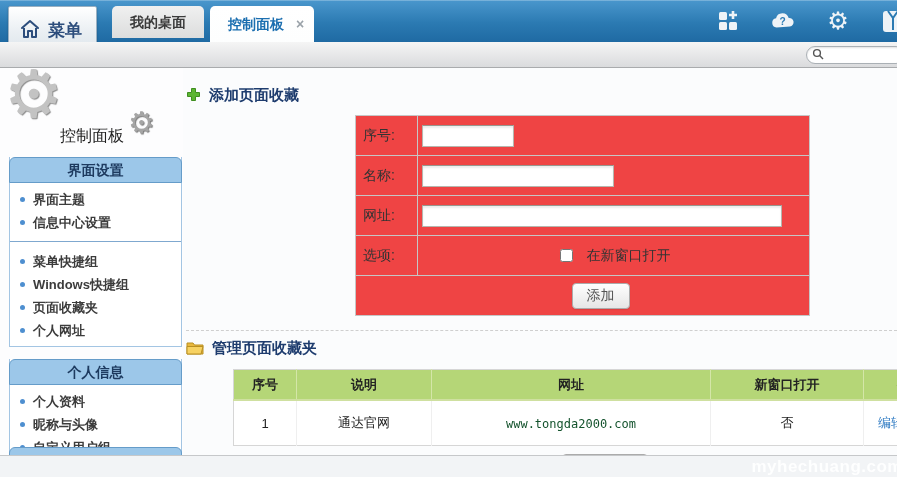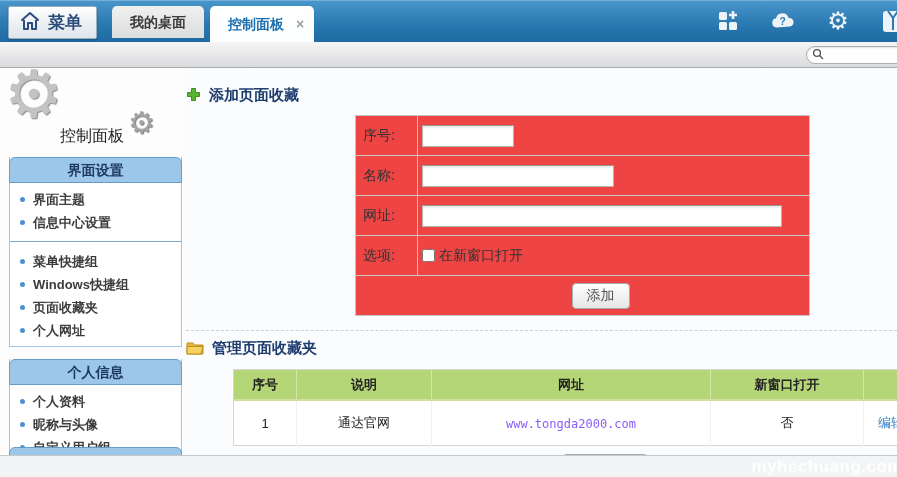--- a/index.html
+++ b/index.html
@@ -2,22 +2,22 @@
 <html><head>
 <meta charset="utf-8">
 <style>
   html,body{margin:0;padding:0;background:#e8e8e8;}
   .screen{position:relative;width:897px;height:477px;overflow:hidden;background:#fbfcfd;
           font-family:"Liberation Sans","DejaVu Sans",sans-serif;font-size:13px;color:#333;}
 
   
   .topbar{position:relative;height:42px;background:linear-gradient(#4a97cd,#2b7ab2 55%,#1f6aa3);
           box-shadow:inset 0 1px 0 rgba(255,255,255,.25);}
-  .menu-btn{position:absolute;left:8px;top:6px;height:31px;padding:0 14px 0 10px;
-            display:flex;align-items:center;gap:7px;cursor:pointer;
+  .menu-btn{position:absolute;left:8px;top:6px;height:31px;padding:12px 14px 0 10px;
+            display:flex;gap:7px;cursor:pointer;
             background:linear-gradient(#ffffff,#e9eef2 60%,#dfe6ec);
             border:1px solid #9ab0c2;border-radius:2px;box-shadow:0 1px 2px rgba(0,0,0,.25);}
   .menu-btn .label{font-size:17px;font-weight:bold;color:#2c4d7c;}
   .tabs{position:absolute;left:112px;bottom:0;display:flex;align-items:flex-start;}
   .tab{border-radius:5px 5px 0 0;padding:0 18px;line-height:32px;height:32px;font-size:14px;
        font-weight:bold;cursor:pointer;white-space:nowrap;}
   .tab.inactive{background:linear-gradient(#f0f0f0,#dcdddd);color:#3b3b3b;margin-right:6px;}
   .tab.active{background:linear-gradient(#ffffff,#fdfefe);color:#1c6fb0;height:36px;line-height:36px;
               padding-right:10px;display:flex;align-items:center;gap:12px;}
   .tab-close{color:#9aa2a9;font-weight:bold;font-size:14px;line-height:1;cursor:pointer;}
@@ -66,39 +66,39 @@
 
   
   table{border-collapse:collapse;}
   .form-table{margin:10px 0 0 169px;width:455px;background:#ef4444;}
   .form-table td{border:1px solid #c6c6c6;height:37px;font-size:14px;color:#333;}
   .form-table td.lbl{width:53px;padding-left:7px;}
   .form-table td.fld{padding-left:4px;}
   .txt{height:20px;border:1px solid #b6b6ae;border-top-color:#97978f;background:#fff;
        box-shadow:inset 0 2px 2px rgba(0,0,0,.08);font-size:13px;padding:0 3px;outline:none;}
   .w-s{width:84px}.w-m{width:184px}.w-l{width:352px}
-  .chk-row{display:flex;align-items:center;gap:4px;}
+  .chk-row{display:flex;align-items:center;gap:14px;justify-content:center;}
   .chk-row input{width:13px;height:13px;margin:0;}
   .btn-cell{text-align:center;height:38px;}
   .push-btn{display:inline-block;padding:3px 14px;font-size:14px;color:#555;cursor:pointer;
             background:linear-gradient(#fefefe,#e6e6e6);border:1px solid #ababab;border-radius:4px;
             box-shadow:0 1px 1px rgba(0,0,0,.08);margin-left:36px;}
 
   .dashed{border-top:1px dashed #cfcfcf;margin:14px 0 0 0;}
   .manage-head{margin-top:8px;}
 
   
   .data-table{margin:11px 0 0 47px;width:708px;background:#fff;border:1px solid #d6d6d6;table-layout:fixed;}
   .data-table th{background:#b5d677;height:27px;font-size:13px;font-weight:bold;color:#222;
                  border-right:1px solid #d4e6a8;border-bottom:2px solid #cfe0a0;}
   .data-table td{height:42px;text-align:center;font-size:13px;color:#222;
                  border-right:1px solid #efefef;}
   .col-no{width:60px}.col-desc{width:132px}.col-url{width:276px}.col-nw{width:150px}.col-op{width:90px}
   .url-link{font-family:"DejaVu Sans Mono","Liberation Mono",monospace;font-size:12px;
-            color:#8b5cf6;text-decoration:none;cursor:pointer;}
+            color:#14532d;text-decoration:none;cursor:pointer;}
   .op-cell{text-align:left !important;padding-left:14px;}
   .op-link{color:#2f7bc3;cursor:pointer;white-space:nowrap;}
   .delete-wrap{width:708px;margin-left:47px;text-align:center;padding-top:8px;}
 
   
   .footer{position:absolute;left:0;right:0;bottom:0;height:21px;background:#f2f4f6;
           border-top:1px solid #c6c8ca;}
   .watermark{position:absolute;right:-6px;top:1px;font-size:17px;font-weight:bold;
              color:rgba(255,255,255,.92);letter-spacing:.5px;}
 </style>

